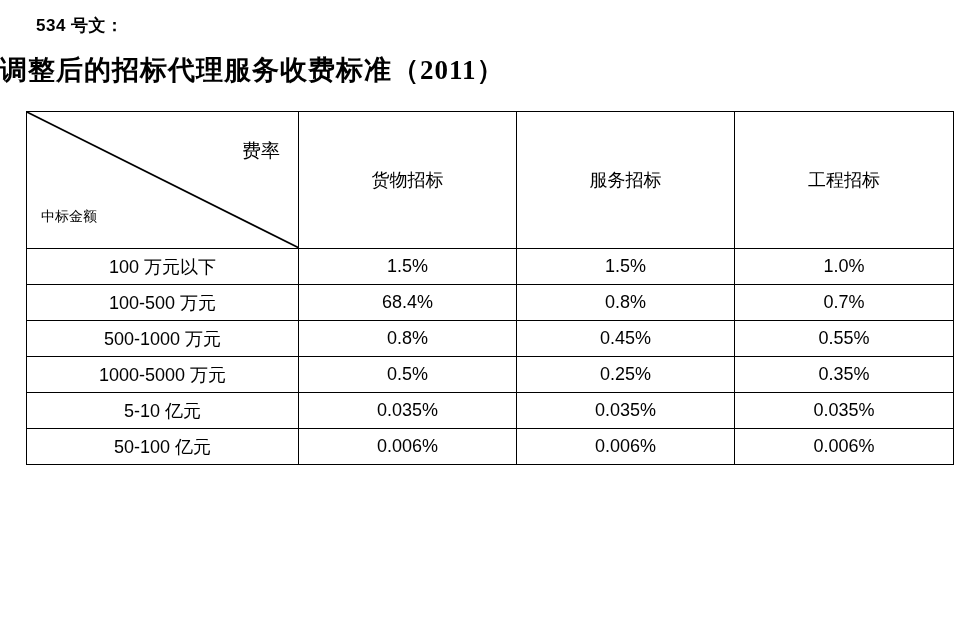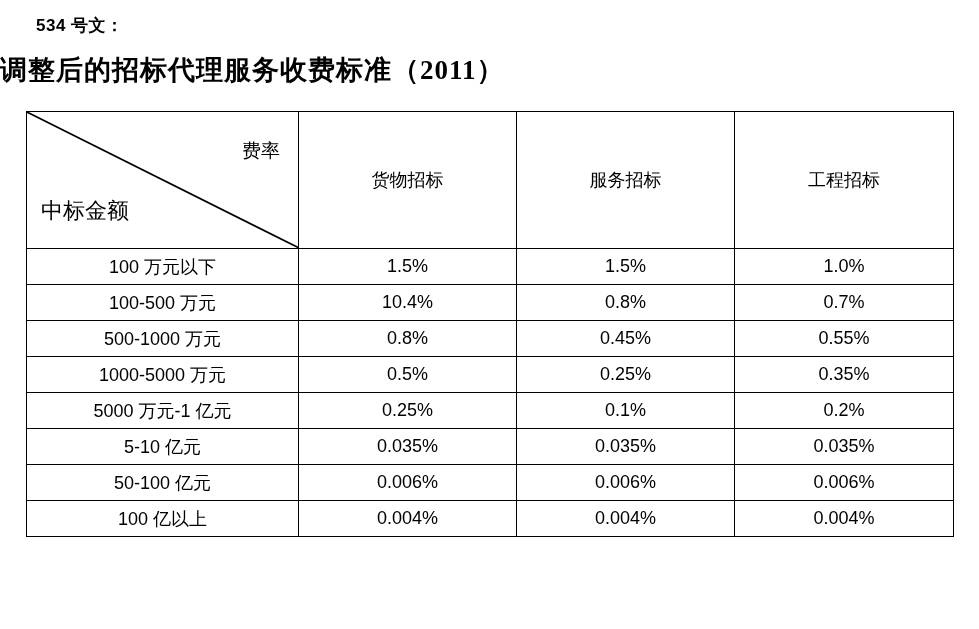--- a/index.html
+++ b/index.html
@@ -71,21 +71,21 @@
     top: 26px;
     font-size: 19px;
     font-family: "Liberation Serif", serif;
     font-weight: normal;
     margin-left: 44px;
   }
   .corner-amount {
     position: absolute;
     left: 14px;
     bottom: 22px;
-    font-size: 22px;
+    font-size: 14px;
     font-family: "Liberation Serif", serif;
     font-weight: normal;
   }
   td.head-cell {
     font-family: "Liberation Serif", serif;
     font-size: 21px;
     height: 136px;
   }
   td.row-label {
     height: 35px;
@@ -134,56 +134,44 @@
       </tr>
 
       <tr>
         <td class="row-label">100 万元以下</td>
         <td class="val">1.5%</td>
         <td class="val">1.5%</td>
         <td class="val">1.0%</td>
       </tr>
       <tr>
         <td class="row-label">100-500 万元</td>
-        <td class="val">10.4%</td>
+        <td class="val">68.4%</td>
         <td class="val">0.8%</td>
         <td class="val">0.7%</td>
       </tr>
       <tr>
         <td class="row-label">500-1000 万元</td>
         <td class="val">0.8%</td>
         <td class="val">0.45%</td>
         <td class="val">0.55%</td>
       </tr>
       <tr>
         <td class="row-label">1000-5000 万元</td>
         <td class="val">0.5%</td>
         <td class="val">0.25%</td>
         <td class="val">0.35%</td>
       </tr>
       <tr>
-        <td class="row-label">5000 万元-1 亿元</td>
-        <td class="val">0.25%</td>
-        <td class="val">0.1%</td>
-        <td class="val">0.2%</td>
-      </tr>
-      <tr>
         <td class="row-label">5-10 亿元</td>
         <td class="val">0.035%</td>
         <td class="val">0.035%</td>
         <td class="val">0.035%</td>
       </tr>
       <tr>
         <td class="row-label">50-100 亿元</td>
         <td class="val">0.006%</td>
         <td class="val">0.006%</td>
         <td class="val">0.006%</td>
       </tr>
-      <tr>
-        <td class="row-label">100 亿以上</td>
-        <td class="val">0.004%</td>
-        <td class="val">0.004%</td>
-        <td class="val">0.004%</td>
-      </tr>
     </tbody>
   </table>
 
 </div>
 
 </body></html>

